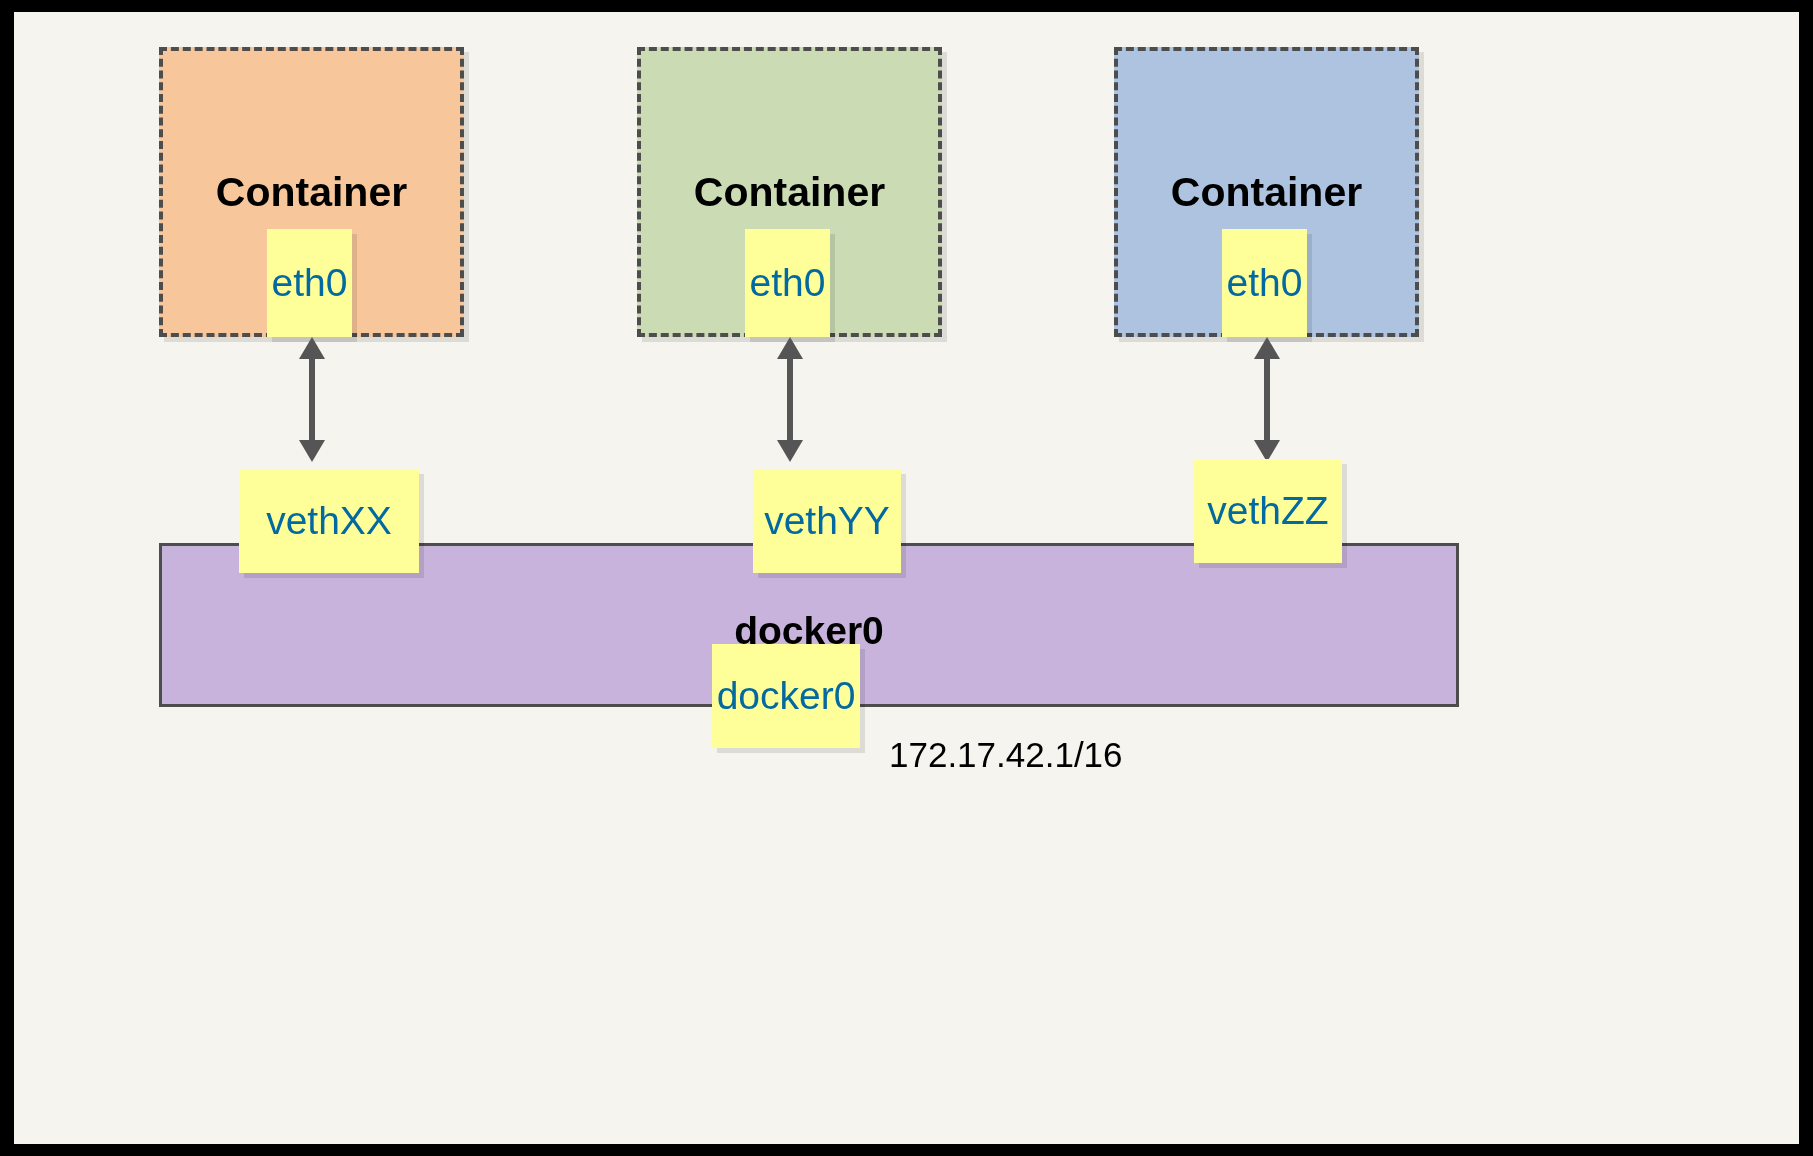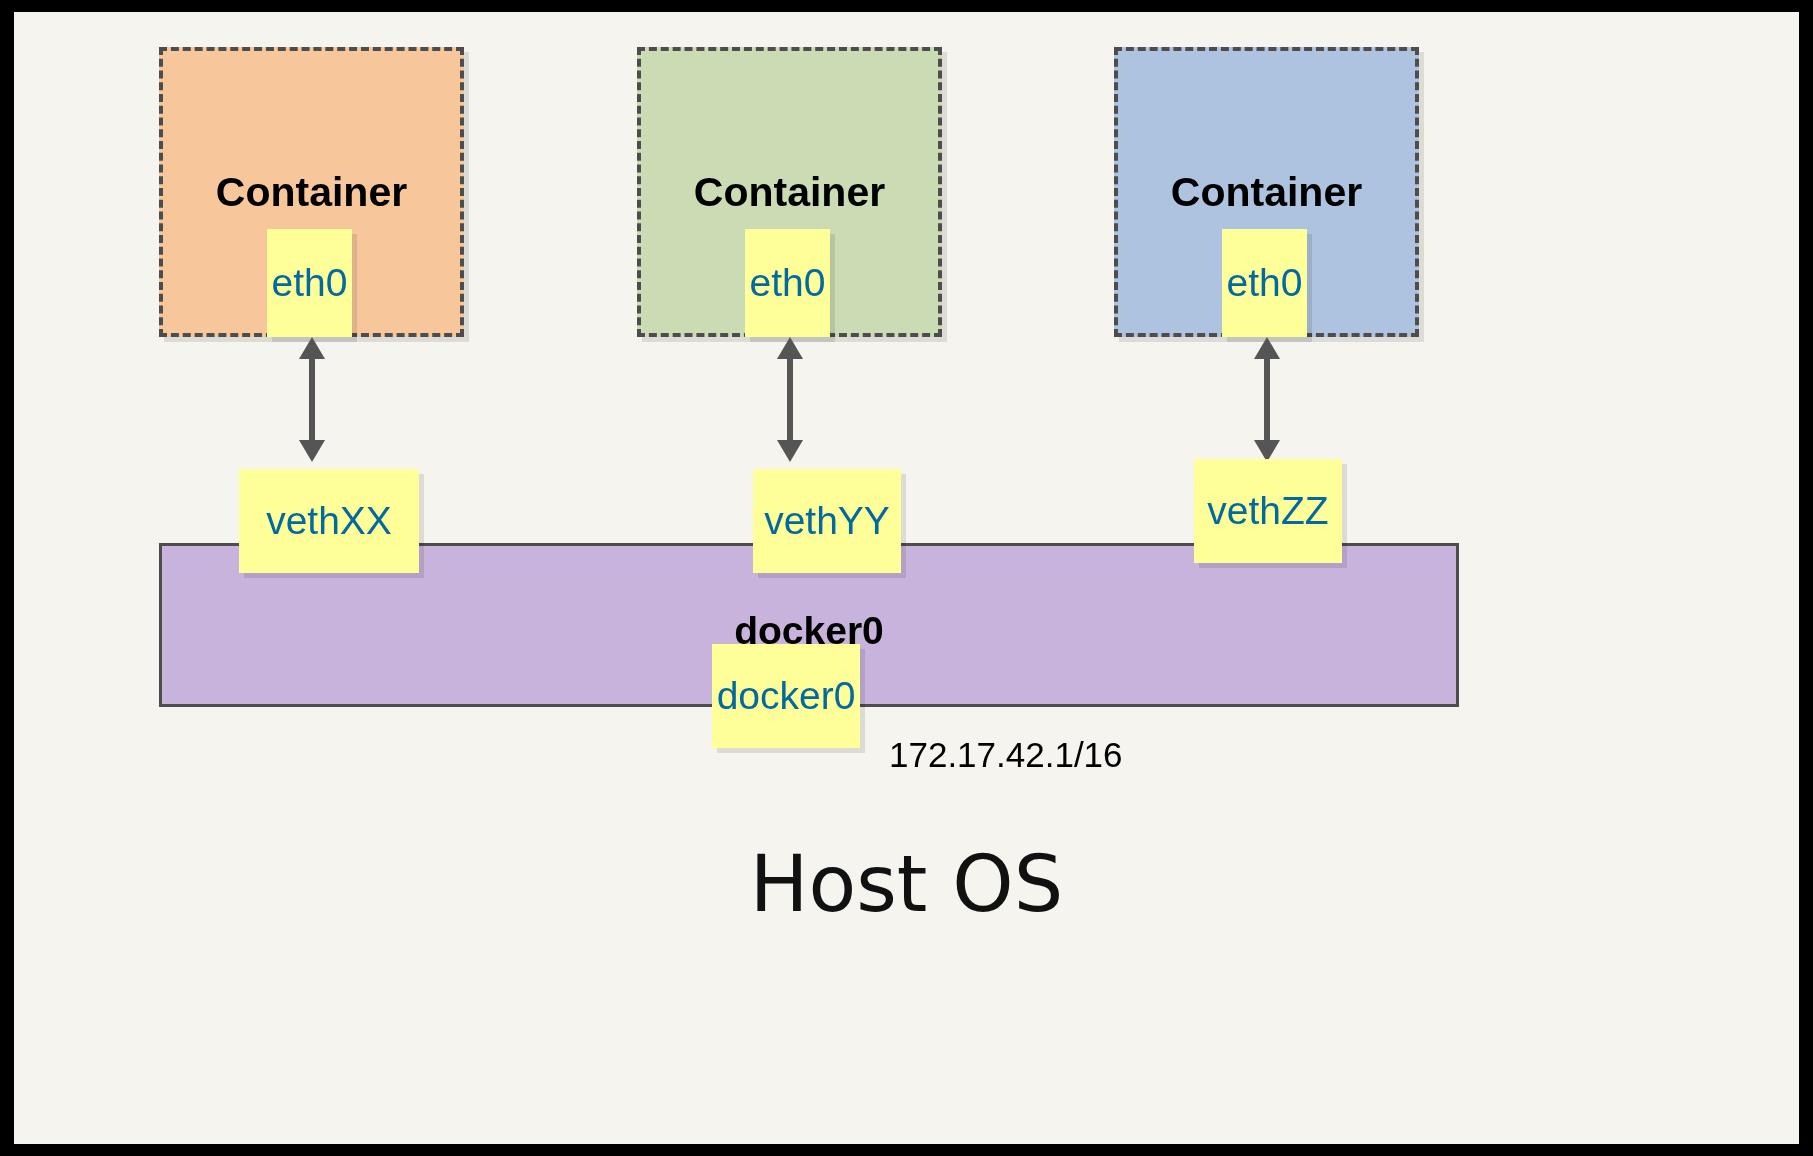--- a/index.html
+++ b/index.html
@@ -158,16 +158,15 @@
     <div class="iface-box" style="left:225px; top:457px; width:180px; height:104px;">vethXX</div>
 
     <div class="iface-box" style="left:703px; top:457px; width:148px; height:104px;margin-left:36px;">vethYY</div>
 
     <div class="iface-box" style="left:1180px; top:447px; width:148px; height:104px;">vethZZ</div>
 
     <div class="iface-box" style="left:698px; top:632px; width:148px; height:104px;">docker0</div>
 
     <div id="ip-label">172.17.42.1/16</div>
 
-    <div id="host-os-label">Host OS</div>
 
   </div>
 </div>
 
 </body></html>

